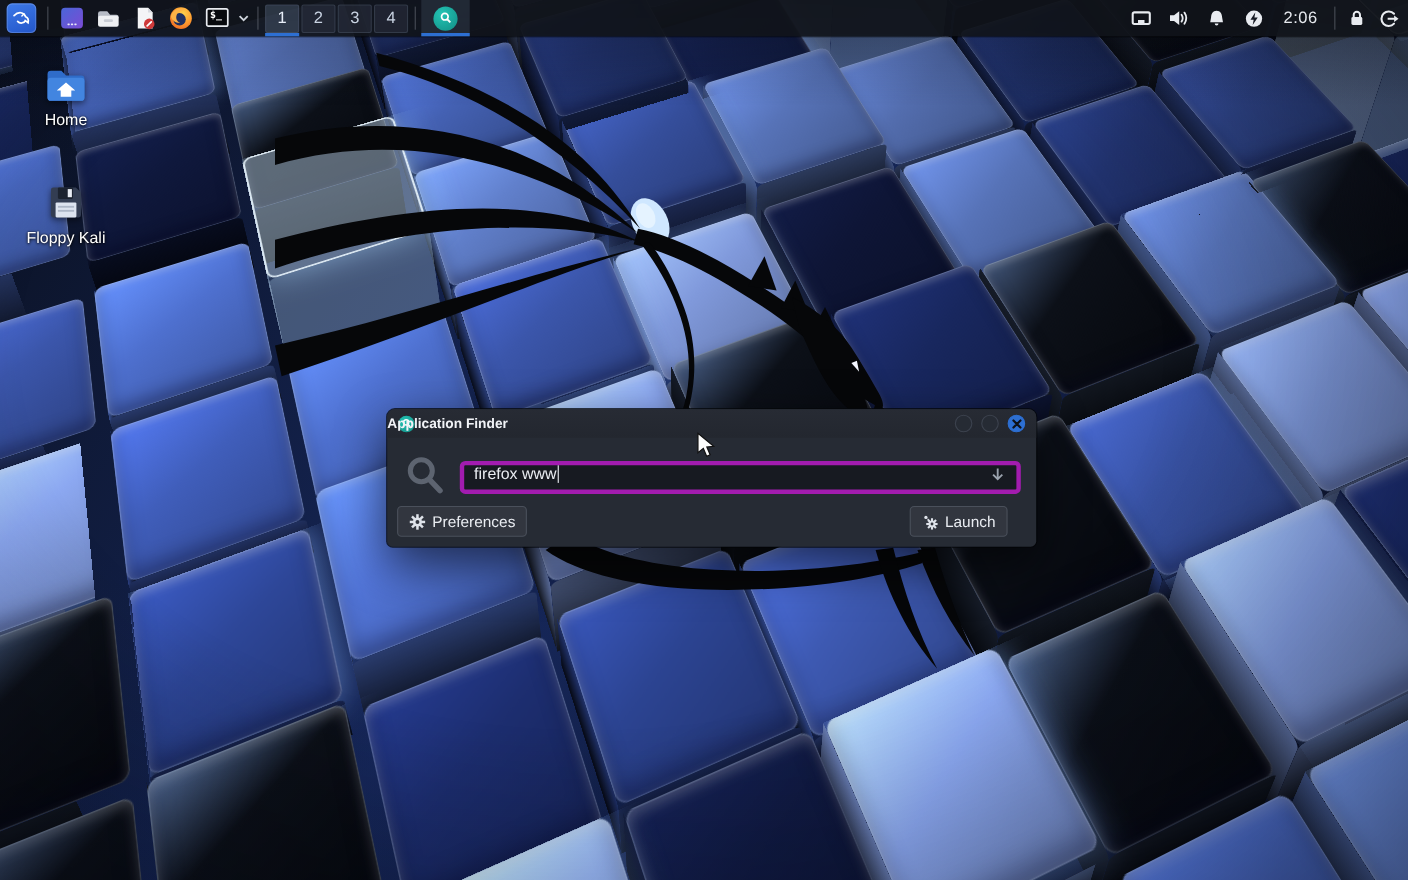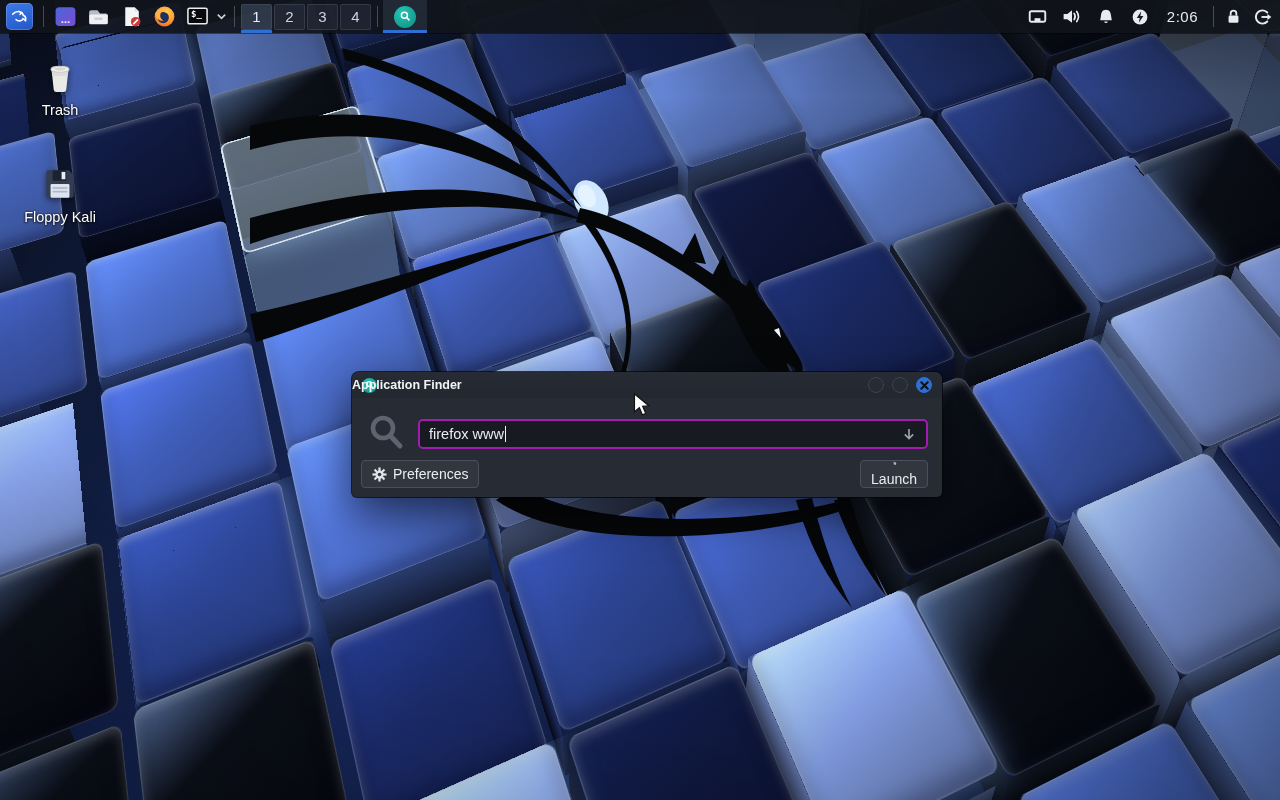--- a/index.html
+++ b/index.html
@@ -63,29 +63,29 @@
     background:#262b34; border-radius:7px 7px 5px 5px;
     box-shadow:0 16px 44px rgba(0,0,0,.6), 0 0 0 1px rgba(6,8,12,.75); }
   .titlebar { height:26px; background:linear-gradient(#272b34,#23272f); border-radius:7px 7px 0 0;
     display:flex; align-items:center; padding:0 10px; position:relative; }
   .title { position:absolute; left:0; right:0; text-align:left; font-size:12.5px; font-weight:bold; color:#f1f3f7; }
   .win-ctrls { margin-left:auto; display:flex; gap:8px; z-index:1; }
   .wc { width:16px; height:16px; border-radius:50%; background:#262b34; border:1px solid #3c424e;
     display:flex; align-items:center; justify-content:center; }
   .wc.close { background:#2d6fd2; border-color:#2d6fd2; }
   .entry { position:absolute; left:66px; right:14px; top:47px; height:30px;
-    background:#171a21; border:2px solid #a21caf; border-radius:5px;
-    display:flex; align-items:center; padding:0 9px; }
+    background:#171a21; border:4px solid #a21caf; border-radius:5px;
+    display:flex; align-items:flex-start; padding:0 9px; }
   .entry-text { font-size:14.5px; color:#e9ecf1; white-space:pre; }
   .caret { width:1px; height:16px; background:#eef1f5; margin-left:1px; }
   .entry-arrow { margin-left:auto; display:flex; }
   .btn { position:absolute; height:28px; background:#32363f; border:1px solid #4a505b; border-radius:4px;
     display:flex; align-items:center; gap:6px; padding:0 10px; font-size:14px; color:#e9ecf1; }
   .btn-prefs { left:9px; bottom:9px; }
-  .btn-launch { right:14px; bottom:9px;flex-direction:column; }
+  .btn-launch { right:26px; bottom:9px; }
   .big-magnifier { position:absolute; left:15px; top:41px; }
 
   .cursor { position:absolute; left:633px; top:393px; z-index:12; }
   .term-glyph { font-family:"DejaVu Sans Mono",monospace; font-size:9px; color:#fff; font-weight:bold; letter-spacing:0; }
 </style>
 </head>
 <body>
 
 <div class="screen">
 
@@ -297,26 +297,25 @@
         <path d="M584,470 C598,508 614,538 636,566 C622,536 610,504 600,468 Z"></path>
       </g>
       <path d="M524,300 l7,8 l-2,-10 z" fill="#f4f7ff"></path>
     </svg>
     <div class="vignette"></div>
   </div>
 
   <div class="desk-icons">
     <div class="desk-icon">
       <svg viewBox="0 0 40 40">
-        <path d="M12,13 h16 l-2,19 q-0.2,2.4 -2.6,2.4 h-6.8 q-2.4,0 -2.6,-2.4 z" fill="#e9e9e5"></path>
-        <path d="M12,13 h16 l-0.6,6 h-14.8 z" fill="#dcdcd8"></path>
-        <ellipse cx="20" cy="12.6" rx="8.6" ry="2.8" fill="#f4f4f1" stroke="#cfcfca" stroke-width="1"></ellipse>
-        <ellipse cx="20" cy="12.4" rx="5.4" ry="1.6" fill="#d8d8d3"></ellipse>
-      </svg>
-      <span class="desk-label">Trash</span>
+        <path d="M4,11 q0,-3 3,-3 h9 l4,4 h13 q3,0 3,3 v16 q0,3 -3,3 H7 q-3,0 -3,-3 z" fill="#2f6cc9"></path>
+        <rect x="4" y="14" width="32" height="20" rx="3" fill="#4285e0"></rect>
+        <path d="M20,18 l-8,7 h3.4 v5.5 h9.2 V25 H28 z" fill="#fff"></path>
+      </svg>
+      <span class="desk-label">Home</span>
     </div>
     <div class="desk-icon">
       <svg viewBox="0 0 40 40">
         <path d="M9,7 h19.5 l4.5,4.5 V31 q0,2 -2,2 H9 q-2,0 -2,-2 V9 q0,-2 2,-2 z" fill="#333d52"></path>
         <rect x="13" y="7" width="13" height="10" rx="1" fill="#1c2330"></rect>
         <rect x="21.5" y="8.5" width="3.6" height="7" fill="#e9edf4"></rect>
         <rect x="11" y="20" width="18" height="13" rx="1" fill="#dde4ef"></rect>
         <rect x="13" y="23" width="14" height="1.6" fill="#aeb8c8"></rect>
         <rect x="13" y="26.5" width="14" height="1.6" fill="#aeb8c8"></rect>
       </svg>

